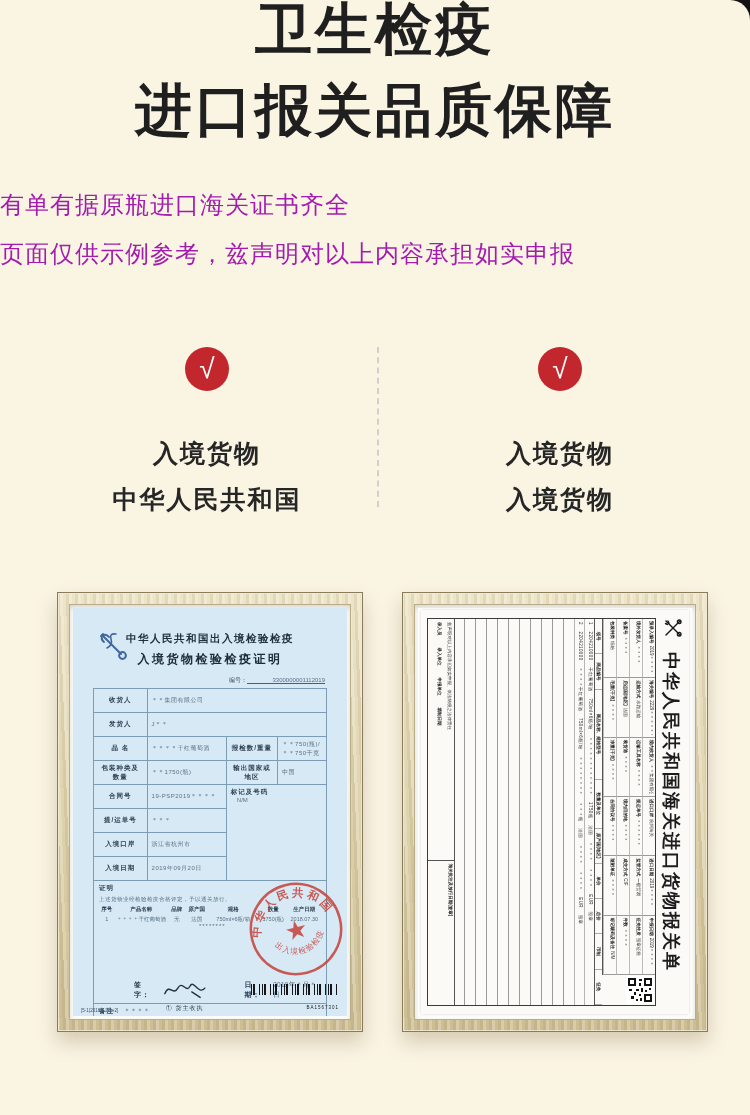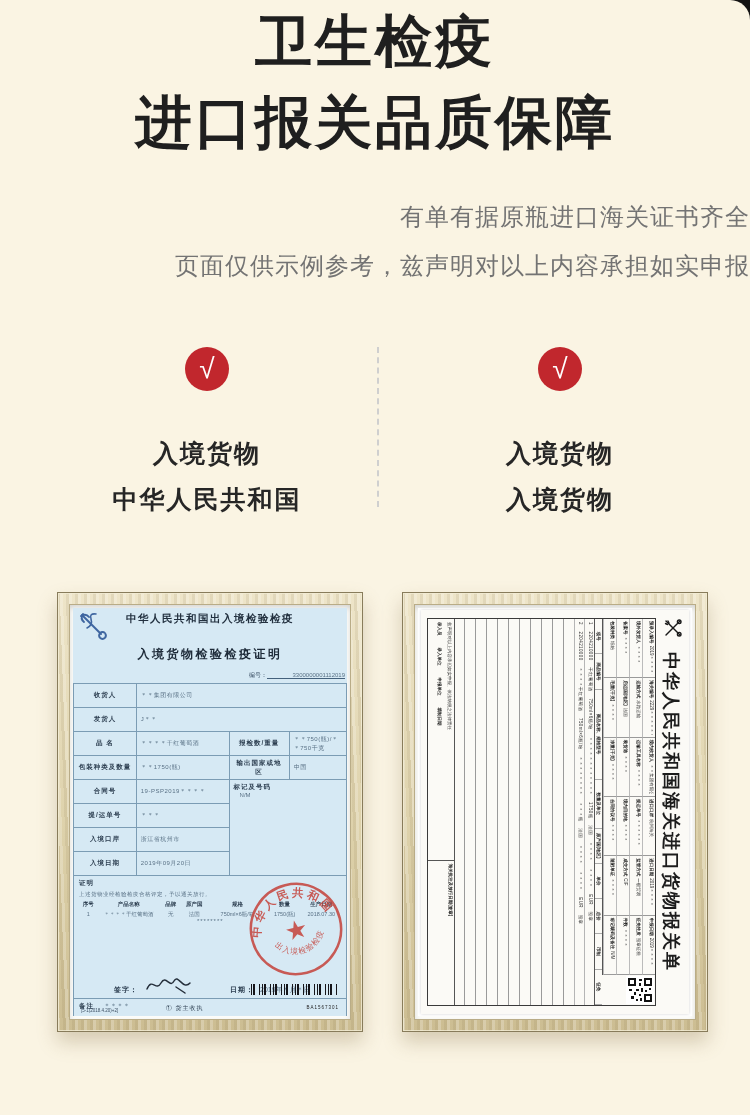--- a/index.html
+++ b/index.html
@@ -1,23 +1,23 @@
 <!DOCTYPE html>
 <html><head>
 <meta charset="utf-8">
 <style>
   html,body{margin:0;padding:0;width:750px;height:1115px;overflow:hidden;background:#131313;
     font-family:"Liberation Sans",sans-serif;}
   .page{position:relative;width:750px;height:1115px;background:#faf4e3;border-top-right-radius:20px;overflow:hidden;}
 
   
-  .hero{padding-top:12px;text-align:center;color:#1f1f1f;}
+  .hero{padding-top:0;text-align:center;color:#1f1f1f;}
   .hero-l1{font-size:57px;font-weight:900;letter-spacing:3px;line-height:1.05;}
   .hero-l2{font-size:57px;font-weight:900;letter-spacing:3px;line-height:1.05;margin-top:21px;}
-  .subs{margin-top:48px;text-align:right;color:#737373;}
+  .subs{margin-top:48px;text-align:left;color:#a21caf;}
   .sub1{font-size:24px;letter-spacing:1px;}
   .sub2{font-size:24px;letter-spacing:1px;margin-top:17px;}
 
   
   .badges{position:absolute;top:347px;left:0;width:750px;height:165px;}
   .badge{position:absolute;width:260px;text-align:center;top:0;}
   .badge.b-left{left:77px;}
   .badge.b-right{left:430px;}
   .chk{width:44px;height:44px;border-radius:50%;background:#c1272d;margin:0 auto;
        color:#fff;font-size:28px;line-height:43px;text-align:center;font-weight:400;}
@@ -32,25 +32,25 @@
       linear-gradient(180deg,#eee5c9 0%,#ddd1aa 55%,#ccbd92 100%);
     box-shadow: inset 0 0 0 1px rgba(118,104,70,.85), inset 0 0 0 2px rgba(243,236,212,.8),
                 0 10px 18px rgba(140,118,78,.32);}
   .frame.f-left{left:57px;}
   .frame.f-right{left:402px;}
   .mat{width:100%;height:100%;background:#fcfcf9;box-sizing:border-box;padding:4px;
        box-shadow: inset 0 0 0 1px #b9ac87, inset 0 3px 6px rgba(0,0,0,.18);}
   .doc{position:relative;width:100%;height:100%;overflow:hidden;}
 
   
-  .doc-ciq{background:#d6e9f4;color:#2c3e50;padding:0;box-sizing:border-box;}
+  .doc-ciq{background:#d6e9f4;color:#2c3e50;padding:20px;box-sizing:border-box;}
   .ciq-head{position:relative;margin-top:4px;}
   .ciq-logo{position:absolute;left:4px;top:-2px;}
   .ciq-t1{text-align:center;font-size:10.5px;font-weight:700;letter-spacing:1.5px;color:#22303f;}
-  .ciq-t2{text-align:center;font-size:12px;font-weight:800;letter-spacing:2.5px;color:#1d2a38;margin-top:20px;}
+  .ciq-t2{text-align:center;font-size:12px;font-weight:800;letter-spacing:2.5px;color:#1d2a38;margin-top:5px;}
   .ciq-no{ text-align:right;font-size:6px;margin:8px 2px 3px 0;color:#34495e;}
   .ciq-no .blur{display:inline-block;min-width:78px;border-bottom:1px solid #44617c;}
   .blur{filter:blur(.7px);color:#5a7286;}
   .blur2{filter:blur(.4px);color:#333;}
   table.ltable{width:100%;border-collapse:collapse;table-layout:fixed;}
   .ltable td{border:1px solid #7b9cb4;padding:1px 4px;height:21px;font-size:6.5px;overflow:hidden;}
   .ltable td.lab{text-align:center;font-weight:700;letter-spacing:1px;color:#2c3e50;}
   .ltable td.val{font-size:6px;letter-spacing:.5px;}
   .ltable td.marks{vertical-align:top;}
   .marks .lab-in{font-weight:700;font-size:6.5px;letter-spacing:1px;padding-top:2px;}

